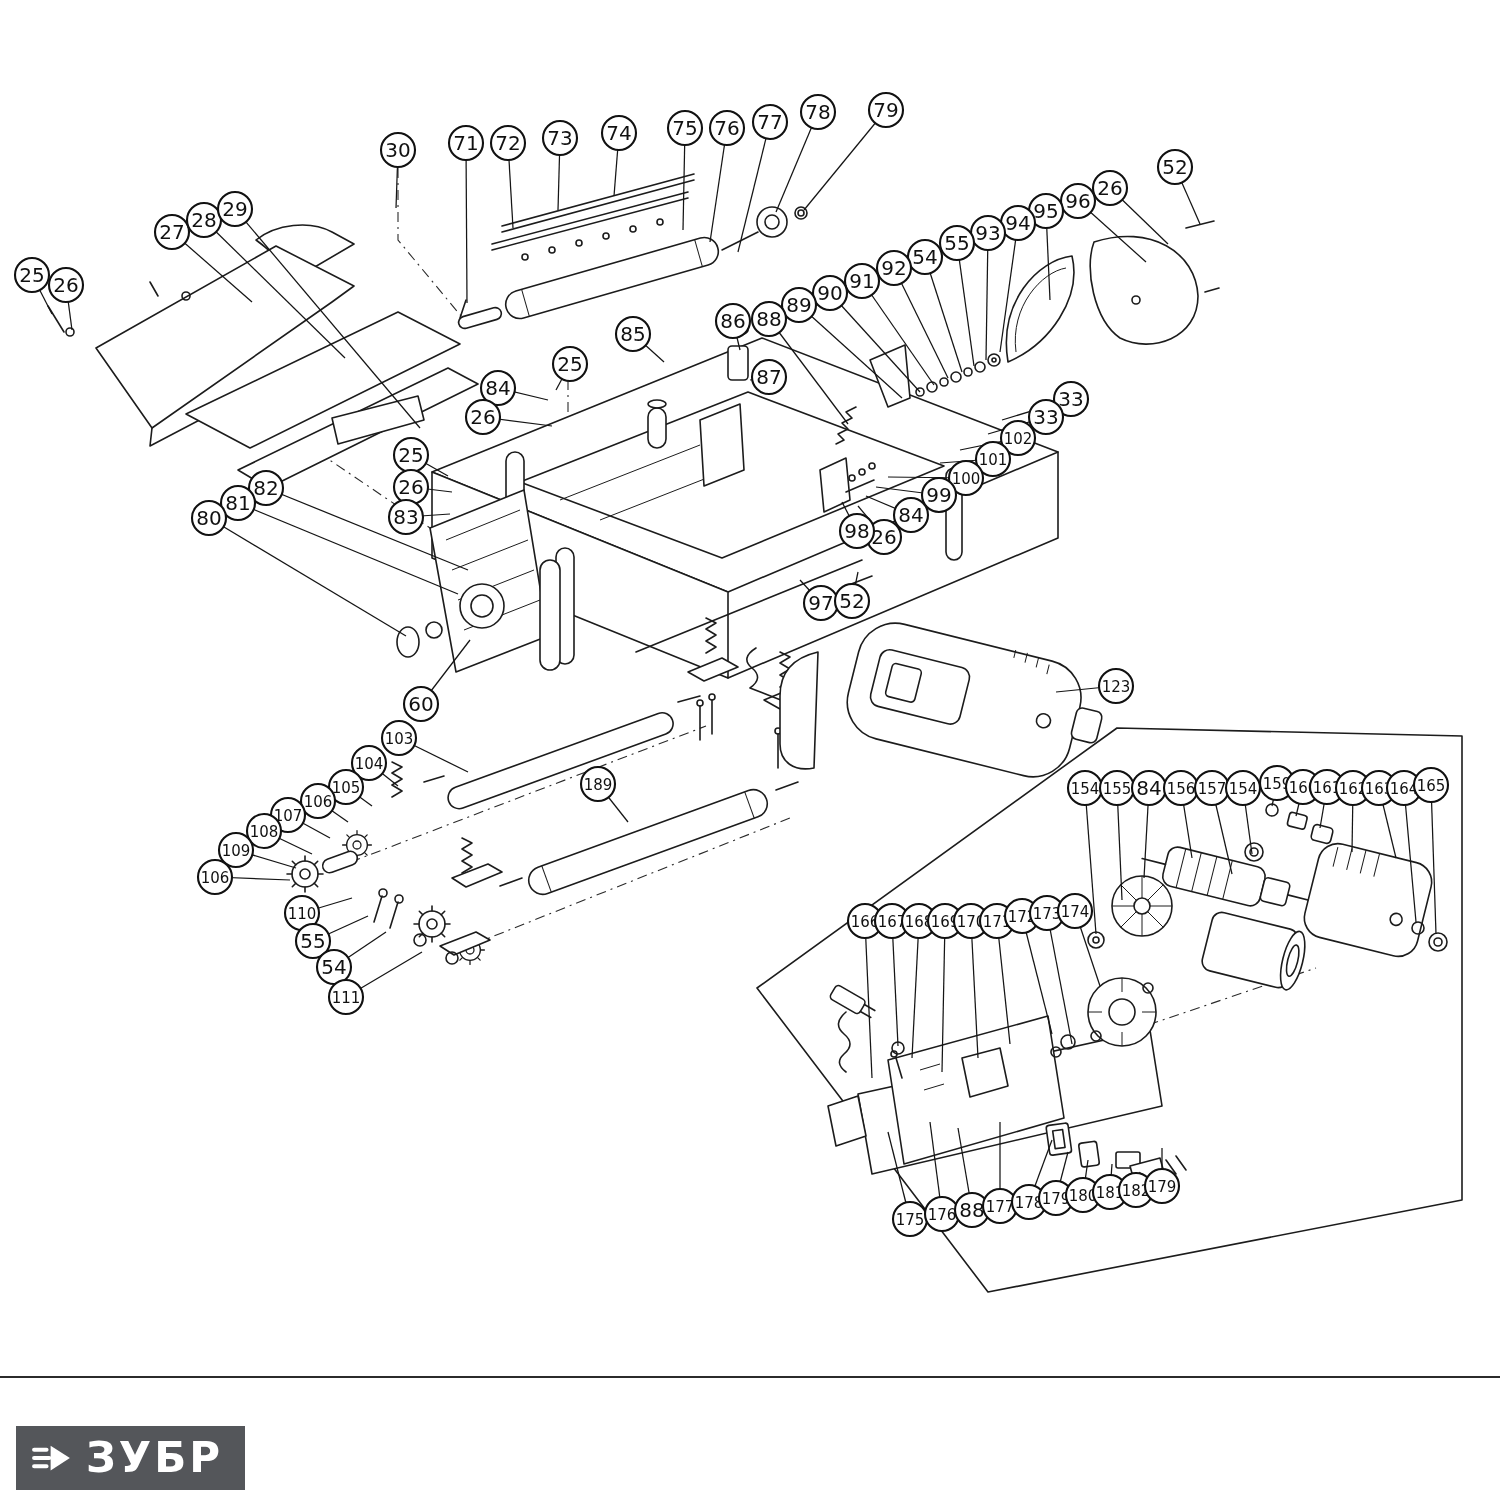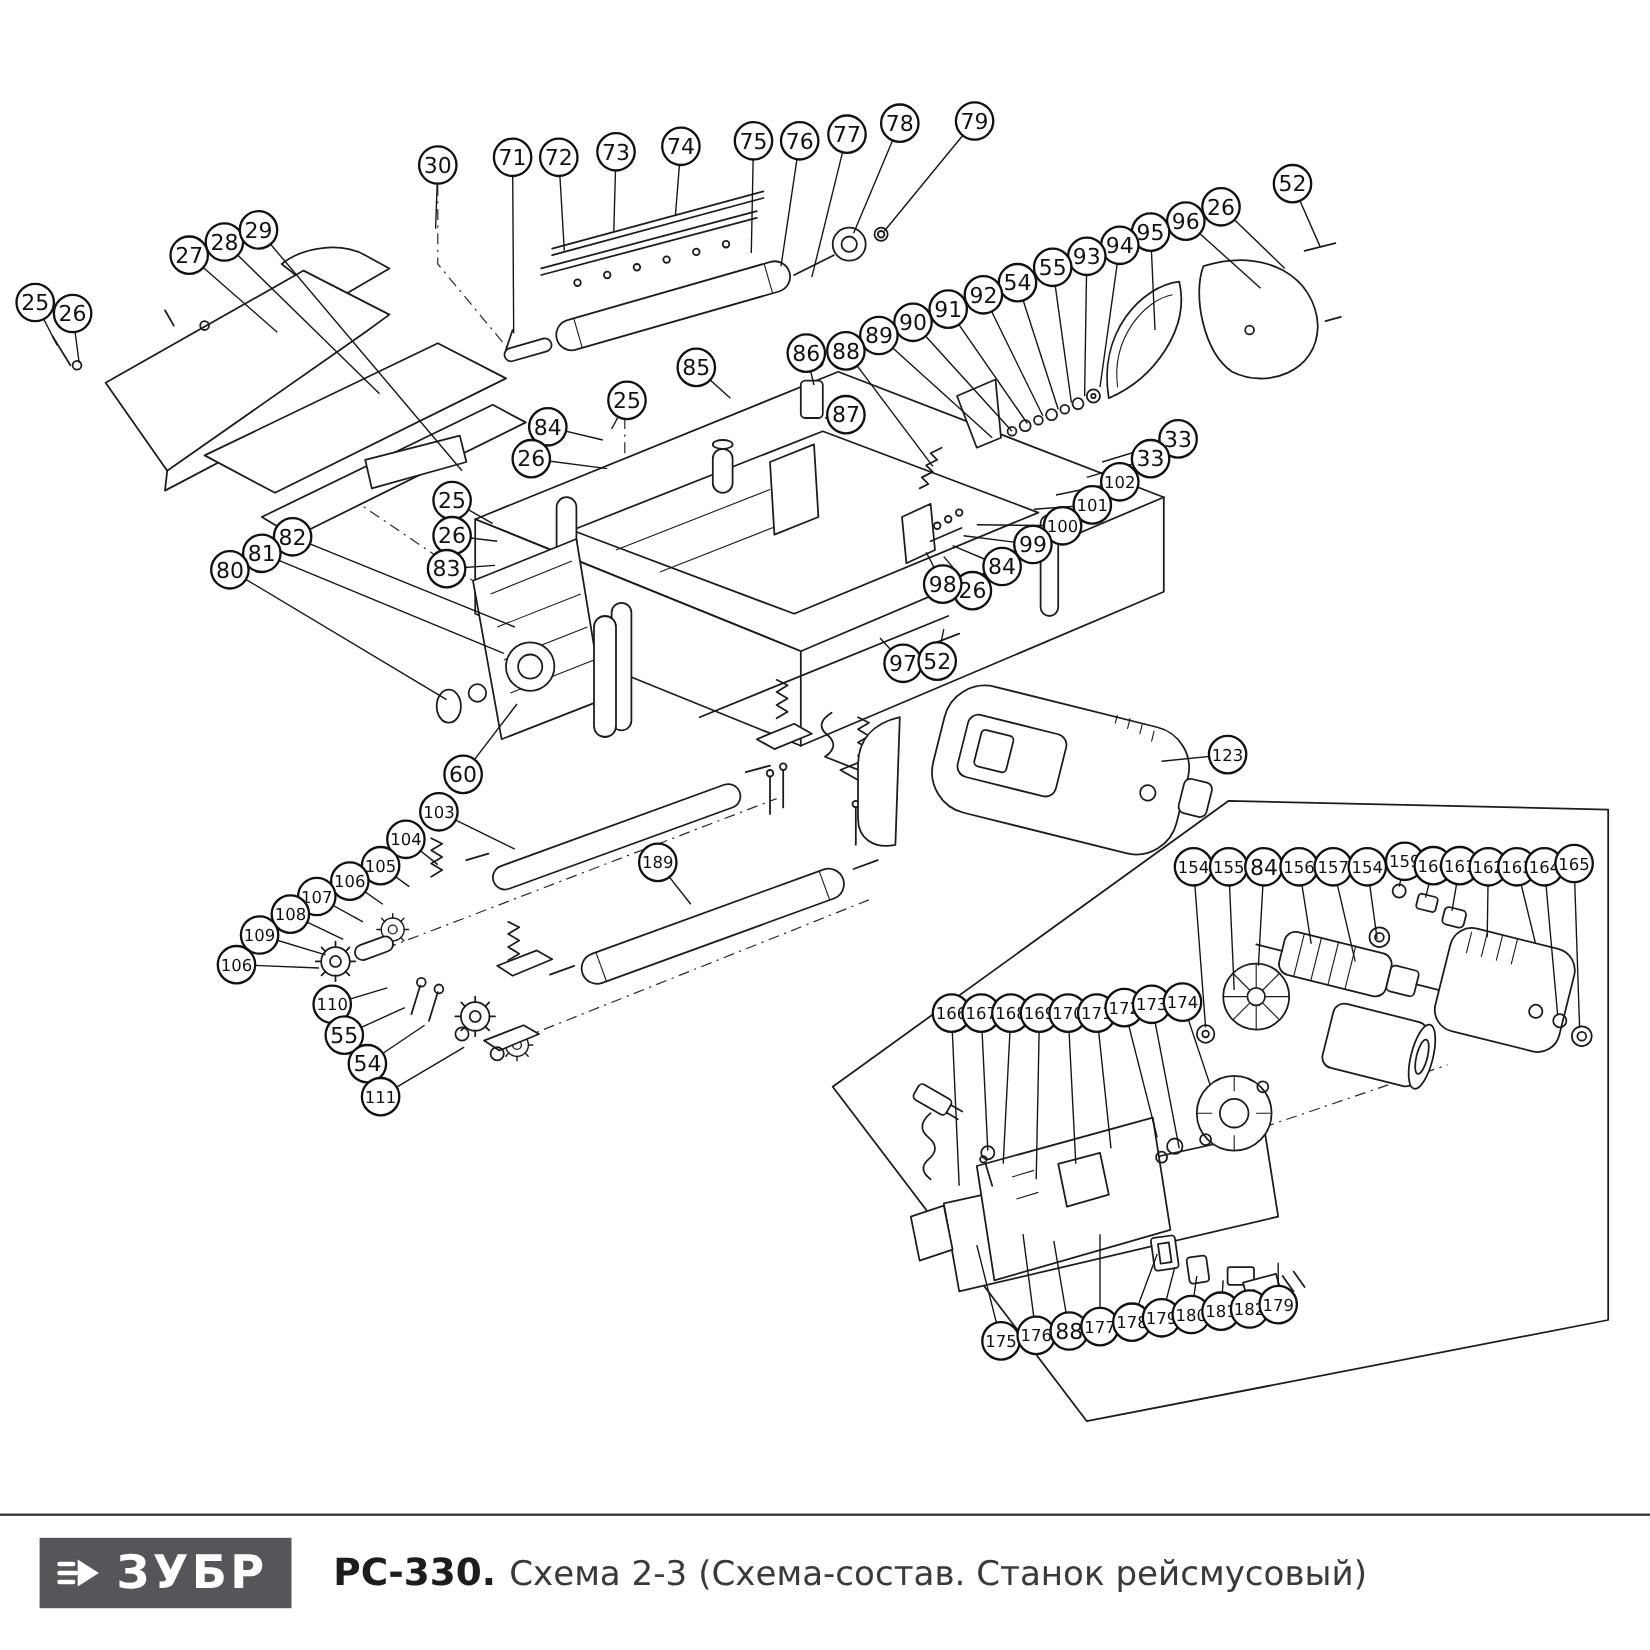--- a/index.html
+++ b/index.html
@@ -11,21 +11,21 @@
   .fw{fill:#ffffff;stroke:#1c1c1c;stroke-width:1.6;stroke-linejoin:round;}
   .thin{fill:none;stroke:#1c1c1c;stroke-width:1;}
   .dash{fill:none;stroke:#2a2a2a;stroke-width:1.1;stroke-dasharray:10 5 2 5;}
   #leaders line{stroke:#151515;stroke-width:1.25;}
   #callouts circle{fill:#ffffff;stroke:#111111;stroke-width:2.1;}
   #callouts text{fill:#111111;font-family:"DejaVu Sans",sans-serif;}
 
   
   .footer{position:absolute;left:0;top:1376px;width:1500px;}
   .footer-rule{width:1500px;border-top:2px solid #2b2b2b;}
-  .footer-row{display:flex;align-items:center;gap:38px;margin-top:20px;padding-left:36px;}
+  .footer-row{display:flex;align-items:center;gap:38px;margin-top:48px;padding-left:16px;}
   .logo{background:#54565a;color:#ffffff;display:flex;align-items:center;gap:12px;
         padding:6px 22px 6px 14px;height:52px;box-sizing:content-box;}
   .logo-text{font-size:42px;font-weight:bold;letter-spacing:3px;line-height:1;}
   .caption{display:flex;align-items:baseline;gap:12px;white-space:nowrap;}
   .model{font-size:34px;font-weight:bold;color:#1d1d1d;}
   .subtitle{font-size:31px;color:#3a3a3a;}
 </style>
 </head>
 <body>
 
@@ -765,18 +765,14 @@
 <div class="footer">
   <div class="footer-rule"></div>
   <div class="footer-row">
     <div class="logo">
       <svg width="44" height="44" viewBox="0 0 32 32">
         <path d="M3,10 h9 M3,16 h11 M3,22 h9" stroke="#ffffff" stroke-width="3" fill="none" stroke-linecap="round"></path>
         <path d="M15,7 L29,16 L15,25 Z" fill="#ffffff"></path>
       </svg>
       <span class="logo-text">ЗУБР</span>
     </div>
-    <div class="caption">
-      <span class="model">РС-330.</span>
-      <span class="subtitle">Схема 2-3 (Схема-состав. Станок рейсмусовый)</span>
-    </div>
   </div>
 </div>
 
 </body></html>

